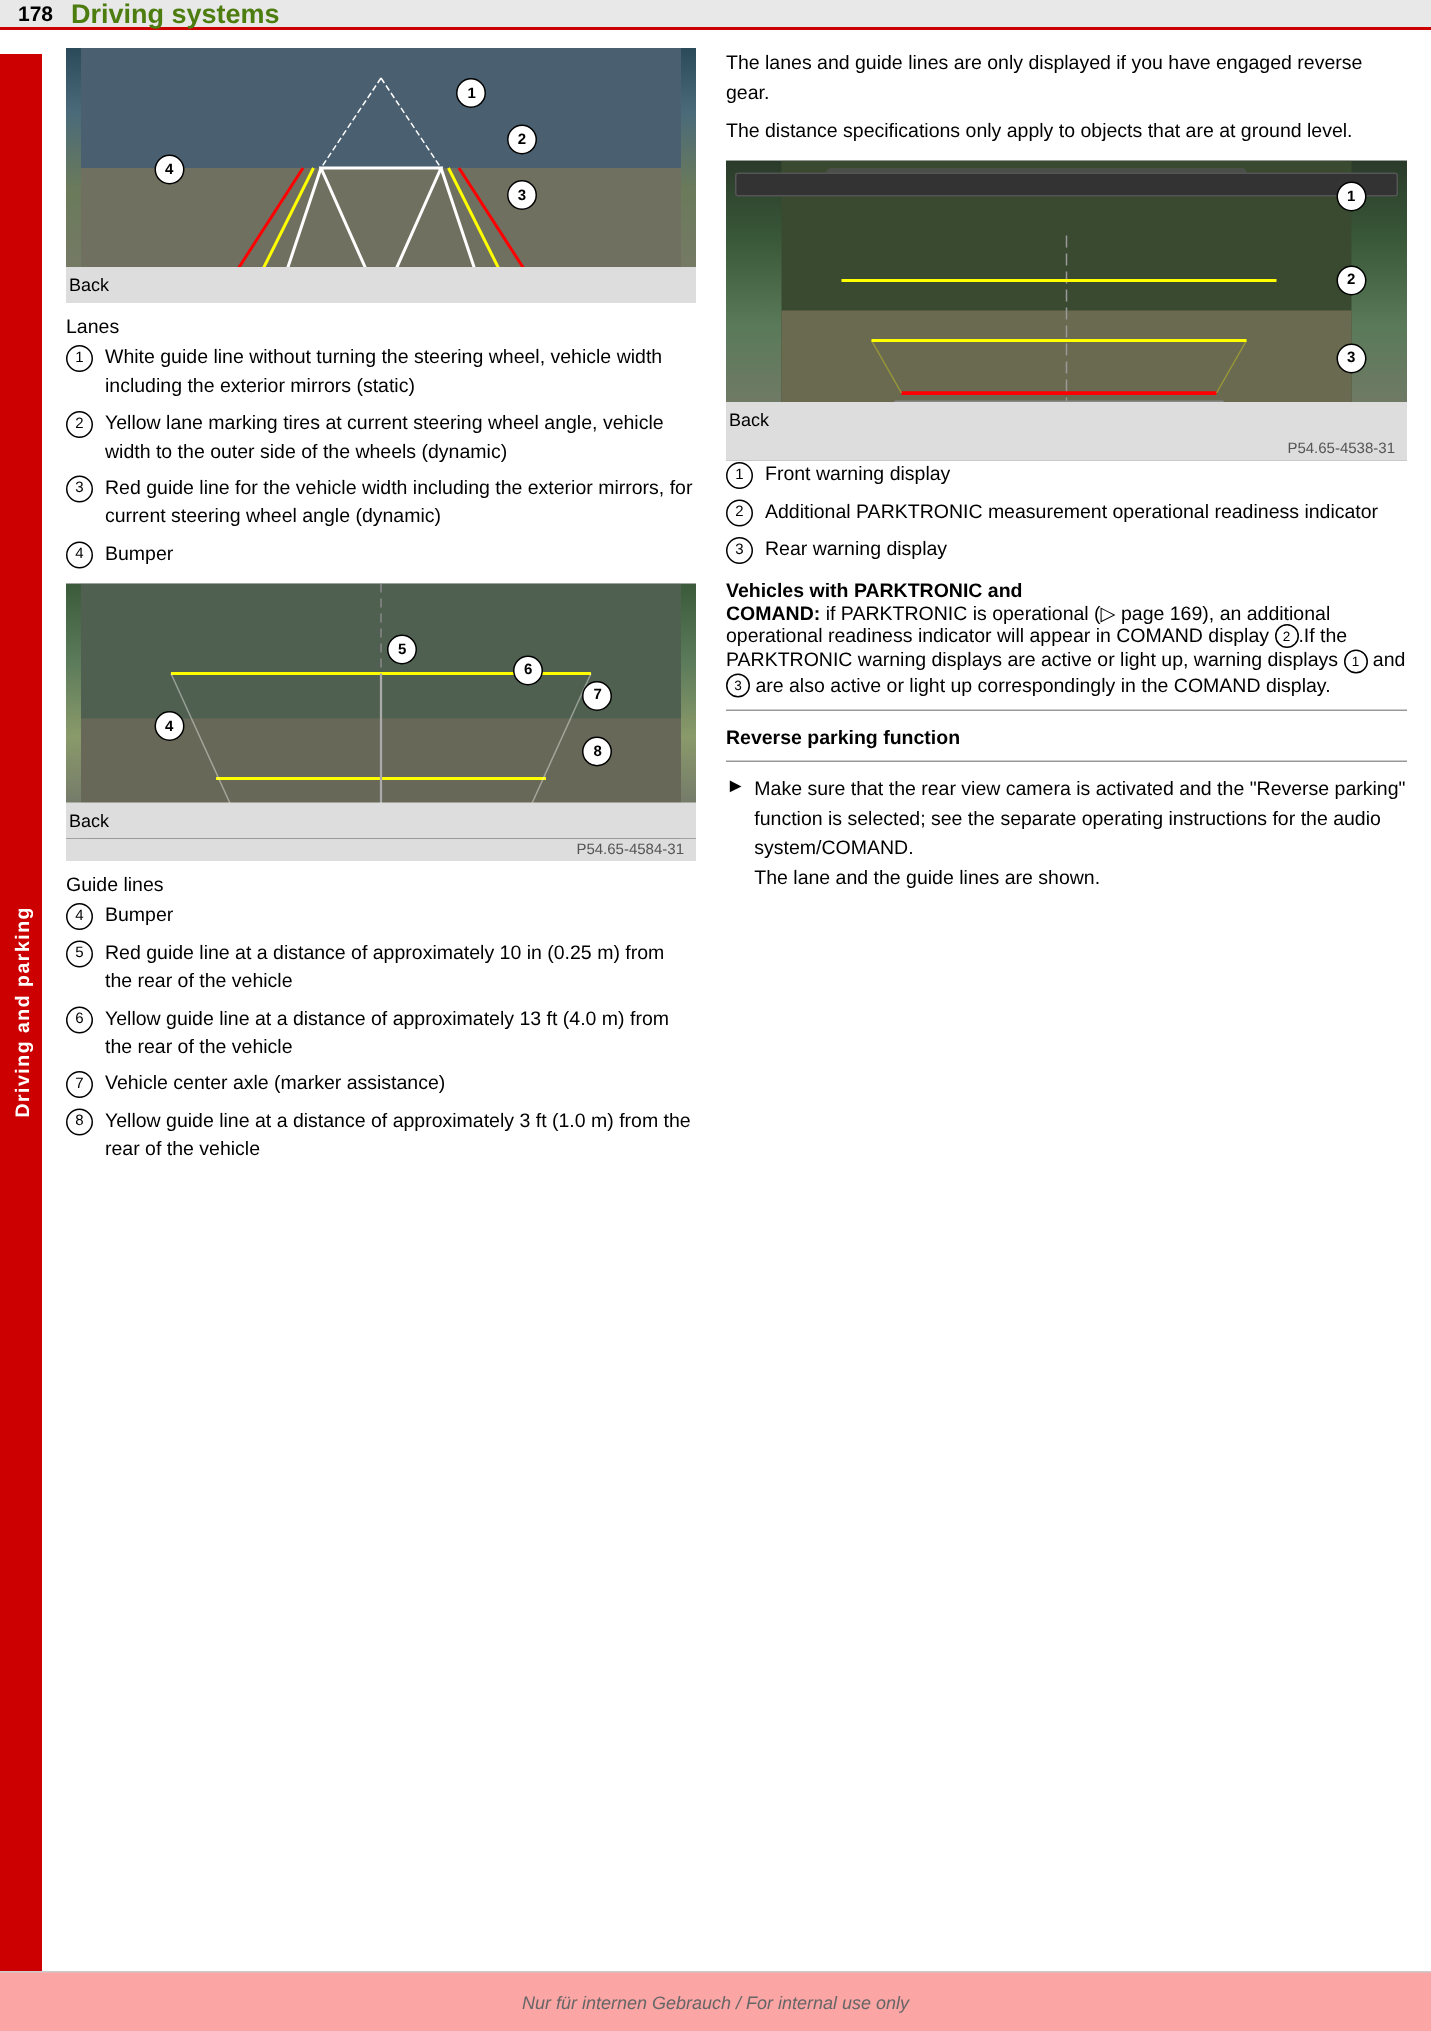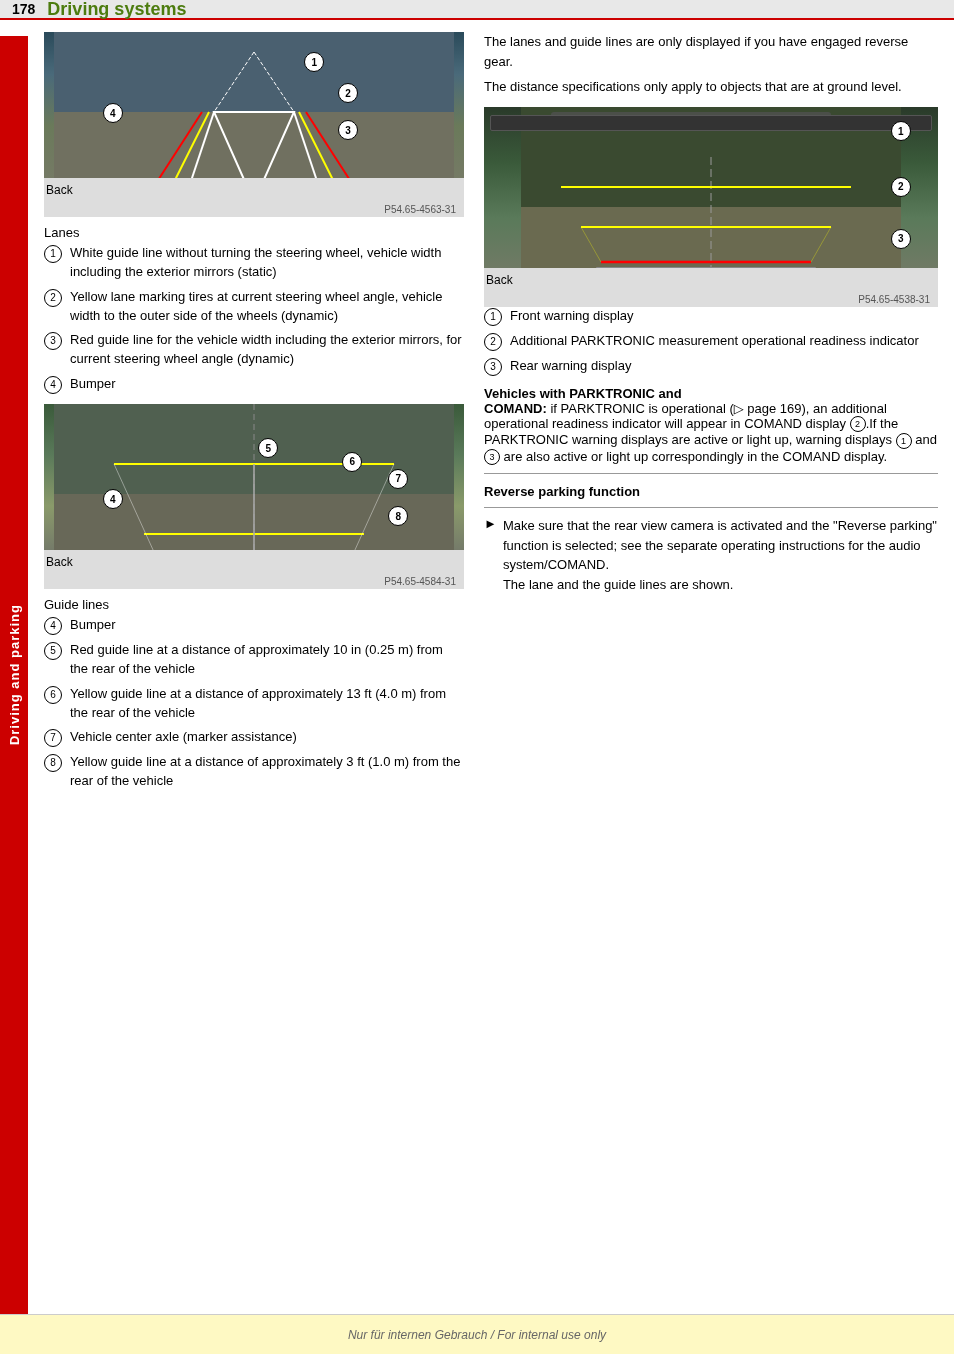--- a/index.html
+++ b/index.html
@@ -188,21 +188,21 @@
       line-height: 1.5;
     }
 
     
     .footer {
       position: absolute;
       bottom: 0;
       left: 0;
       right: 0;
       height: 40px;
-      background: #fef9c3;
+      background: #fca5a5;
       display: flex;
       align-items: center;
       justify-content: center;
       border-top: 1px solid #ccc;
     }
     .footer-text {
       font-size: 12px;
       color: #666;
       font-style: italic;
     }
@@ -270,21 +270,20 @@
         </svg>
 
         <div class="num-circle" style="left:62%;top:12%;position:absolute;">1</div>
         <div class="num-circle" style="left:70%;top:30%;position:absolute;">2</div>
         <div class="num-circle" style="left:70%;top:52%;position:absolute;">3</div>
         <div class="num-circle" style="left:14%;top:42%;position:absolute;">4</div>
         <div class="img-back-bar">
           <span>Back</span>
         </div>
       </div>
-      <div class="img-code">P54.65-4563-31</div>
     </div>
 
     <p class="section-title" style="margin-top:8px;">Lanes</p>
 
     <div>
       <div class="list-item">
         <span class="list-num">1</span>
         <span class="list-text">White guide line without turning the steering wheel, vehicle width including the exterior mirrors (static)</span>
       </div>
       <div class="list-item">

